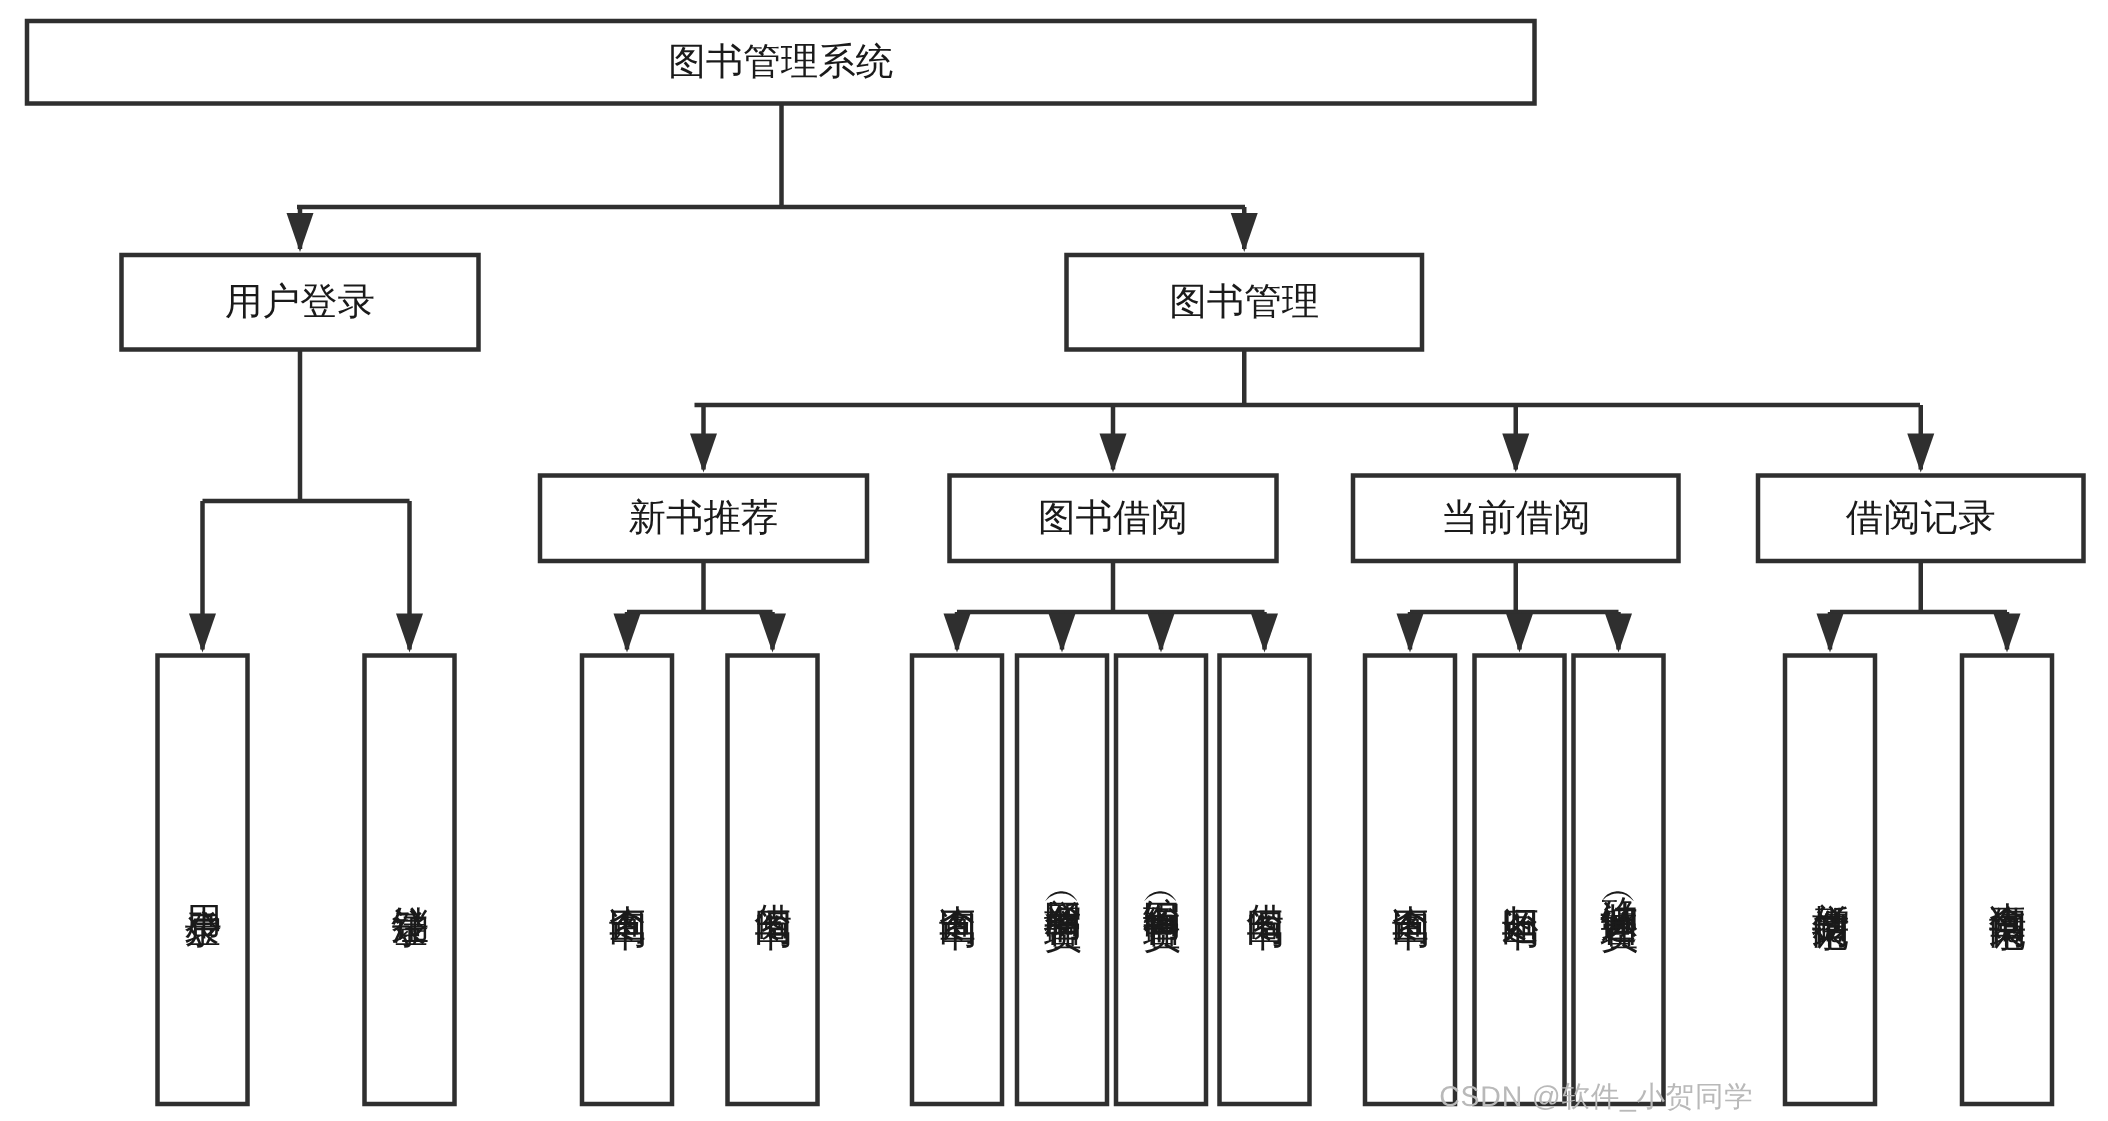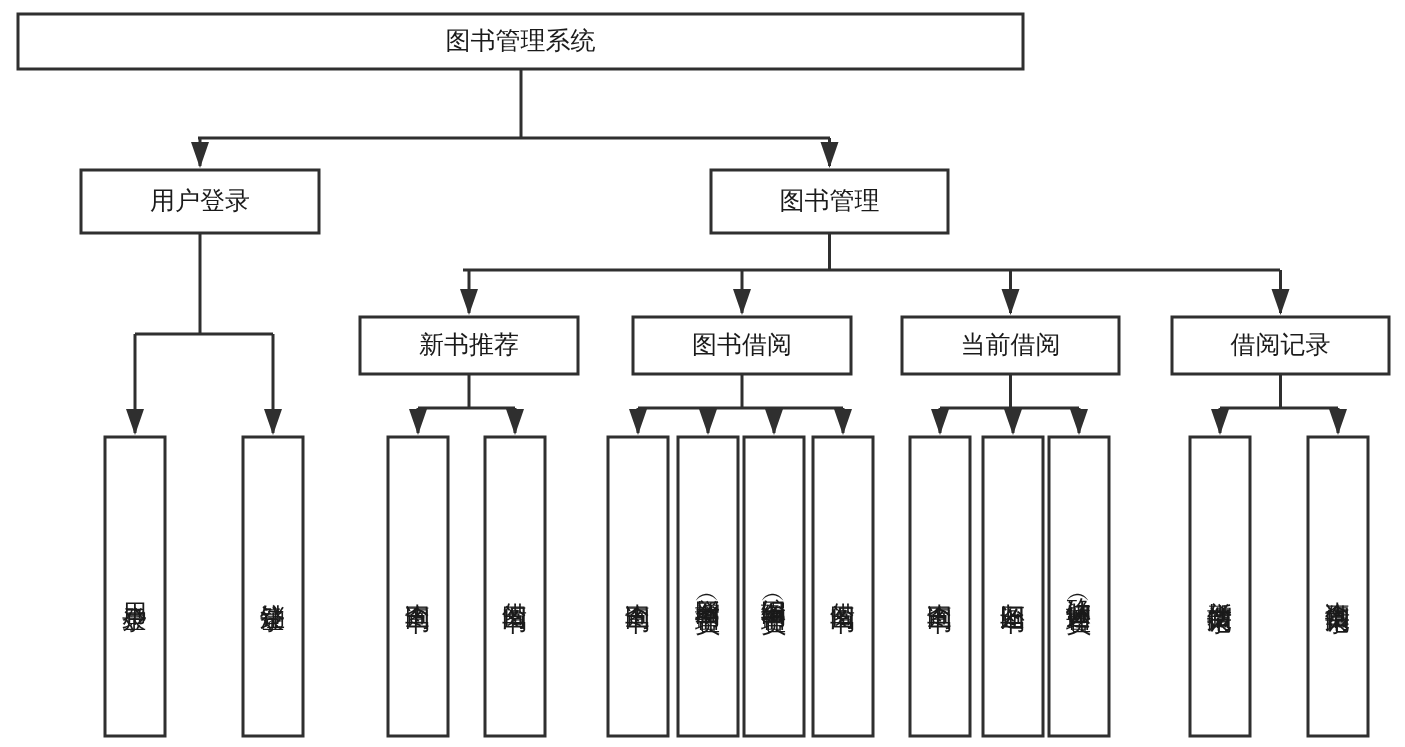--- a/index.html
+++ b/index.html
@@ -177,14 +177,15 @@
       <div class="leaf-label-wrap" style="left: 678px; top: 437px; width: 60px; height: 299px;">新增图书（管理员）</div>
       <div class="leaf-label-wrap" style="left: 744px; top: 437px; width: 60px; height: 299px;">编辑图书（管理员）</div>
       <div class="leaf-label-wrap" style="left: 813px; top: 437px; width: 60px; height: 299px;">借阅图书</div>
       <div class="leaf-label-wrap" style="left: 910px; top: 437px; width: 60px; height: 299px;">查询图书</div>
       <div class="leaf-label-wrap" style="left: 983px; top: 437px; width: 60px; height: 299px;">归还图书</div>
       <div class="leaf-label-wrap" style="left: 1049px; top: 437px; width: 60px; height: 299px;">确认归还（管理员）</div>
       <div class="leaf-label-wrap" style="left: 1190px; top: 437px; width: 60px; height: 299px;">新增借阅记录</div>
       <div class="leaf-label-wrap" style="left: 1308px; top: 437px; width: 60px; height: 299px;">查询借阅记录</div>
     </div>
 
+  <div class="watermark">CSDN @软件_小贺同学</div>
 
 </div>
 
 </body></html>

